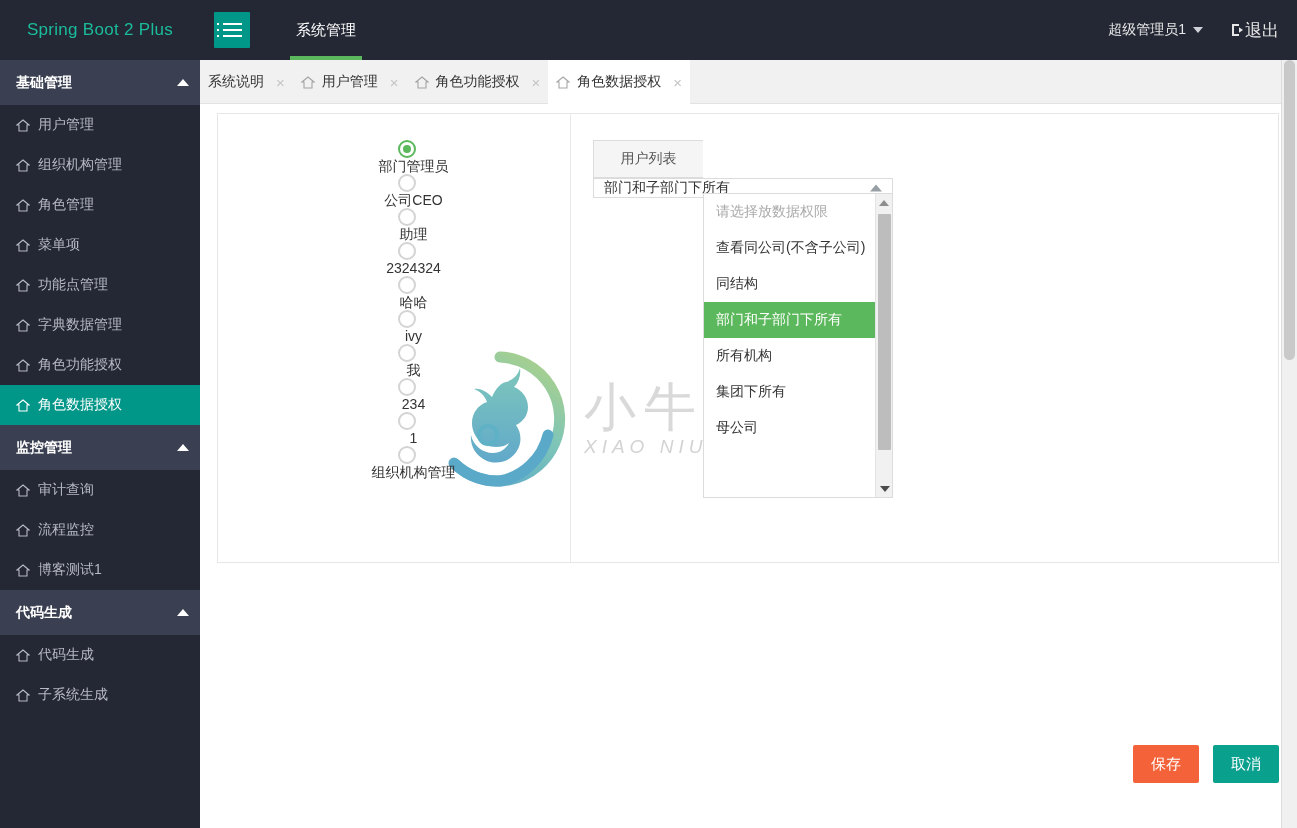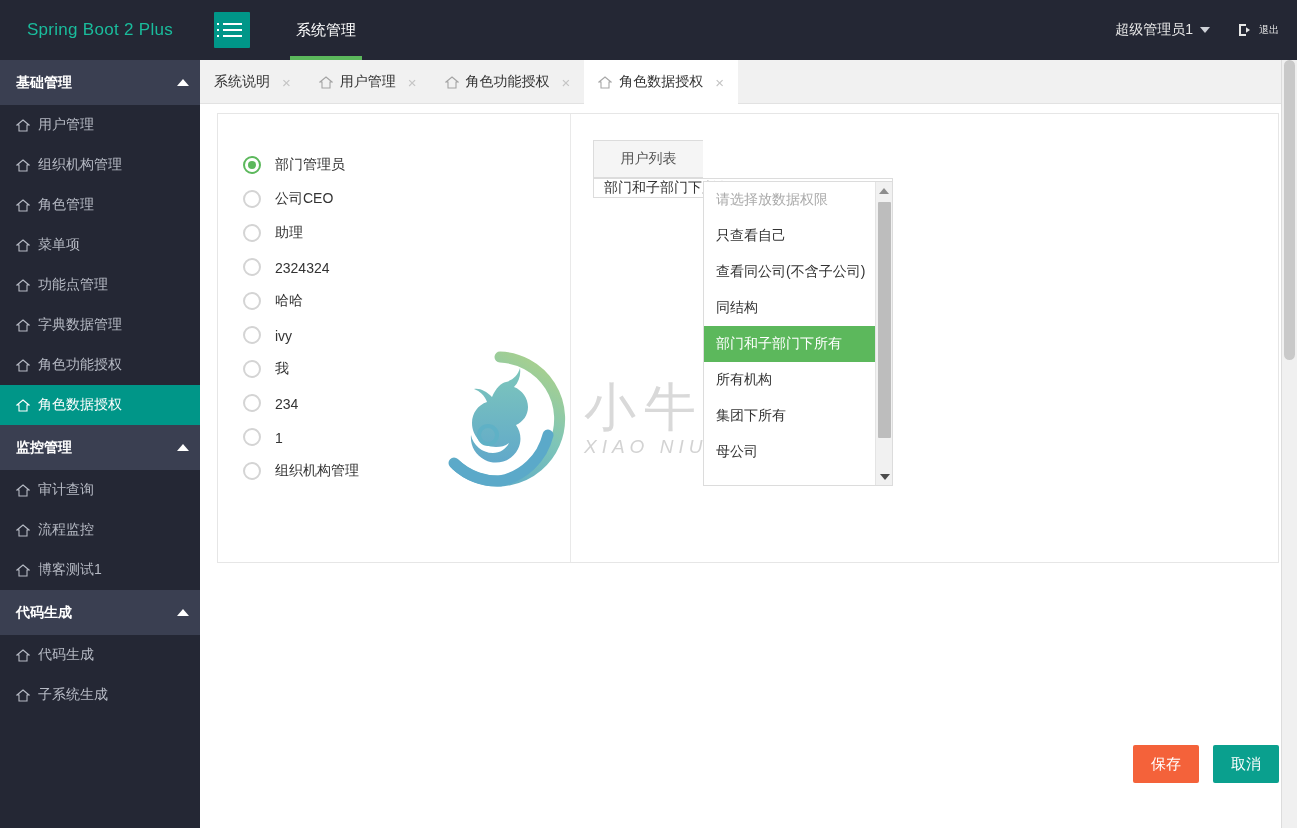--- a/index.html
+++ b/index.html
@@ -31,21 +31,21 @@
   .topnav-item {
     position: relative; display: flex; align-items: center; padding: 0 16px;
     color: #ffffff; font-size: 15px; cursor: pointer;
   }
   .topnav-item.active::after {
     content: ""; position: absolute; left: 10px; right: 10px; bottom: 0; height: 4px; background: #5cb85c;
   }
   .topright { margin-left: auto; display: flex; align-items: center; gap: 10px; padding-right: 18px; }
   .user-menu { display: flex; align-items: center; gap: 7px; color: #e7e7e7; font-size: 14px; cursor: pointer; }
   .caret-down { width: 0; height: 0; border-left: 5px solid transparent; border-right: 5px solid transparent; border-top: 6px solid #cfd2d8; }
-  .logout { display: flex; align-items: flex-end; gap: 7px; color: #e7e7e7; font-size: 10px; cursor: pointer; margin-left: 18px; }
+  .logout { display: flex; align-items: center; color: #e7e7e7; font-size: 17px; cursor: pointer; margin-left: 18px; }
   .logout-icon { width: 14px; height: 14px; position: relative; }
   .logout-icon svg { display:block; }
 
   
   .sidebar {
     position: absolute; left: 0; top: 60px; width: 205px; height: 768px;
     background: #242734; overflow: hidden;
   }
   .menu-group-header {
     height: 45px; background: #3a3f51; display: flex; align-items: center;
@@ -61,40 +61,40 @@
   }
   .menu-item.active { background: #009688; color: #ffffff; }
   .home-icon { width: 14px; height: 13px; flex: none; }
 
   
   .tabbar {
     position: absolute; left: 200px; top: 60px; width: 1097px; height: 44px;
     background: #f1f1f1; border-bottom: 1px solid #e2e2e2; display: flex; align-items: stretch;
   }
   .tab {
-    display: flex; align-items: center; gap: 7px; padding: 0 14px;
+    display: flex; align-items: center; gap: 7px; padding: 0 8px;
     font-size: 14px; color: #333; cursor: pointer; position: relative; height: 44px;
   }
   .tab.active { background: #ffffff; }
   .tab .tab-close { color: #c4c4c4; font-size: 15px; line-height: 1; margin-left: 5px; cursor: pointer; }
   .tab .home-icon { opacity: .75; }
 
   
   .content {
     position: absolute; left: 200px; top: 104px; width: 1097px; height: 724px;
     background: #ffffff; overflow: hidden;
   }
   .panel {
     position: absolute; left: 17px; top: 9px; width: 1062px; height: 450px;
     background: #ffffff; border: 1px solid #e6e6e6; display: flex;
   }
   .panel-left { width: 353px; border-right: 1px solid #e9e9e9; padding: 26px 0 0 25px; position: relative; z-index: 2;}
   .panel-right { flex: 1; padding: 26px 0 0 22px; position: relative; }
 
-  .radio-row { display: flex; align-items: flex-end; height: 34px; cursor: pointer; }
+  .radio-row { display: flex; align-items: center; height: 34px; cursor: pointer; flex-direction: column; }
   .radio {
     width: 18px; height: 18px; border-radius: 50%; border: 2px solid #d4d4d4;
     background: #fff; flex: none; position: relative;
   }
   .radio.checked { border-color: #5cb85c; }
   .radio.checked::after {
     content: ""; position: absolute; left: 50%; top: 50%; transform: translate(-50%,-50%);
     width: 8px; height: 8px; border-radius: 50%; background: #5cb85c;
   }
   .radio-label { margin-left: 14px; font-size: 14px; color: #333; }
@@ -110,21 +110,21 @@
     position: relative; flex: 1; height: 38px; border: 1px solid #dcdcdc;
     background: #fff; display: flex; align-items: center; padding: 0 26px 0 10px;
     font-size: 14px; color: #333; cursor: pointer;
   }
   .select-caret {
     position: absolute; right: 10px; top: 50%; transform: translateY(-50%);
     width: 0; height: 0; border-left: 6px solid transparent; border-right: 6px solid transparent;
     border-bottom: 7px solid #98a0a6;
   }
   .dropdown {
-    position: absolute; left: 110px; top: 41px; width: 190px; height: 305px;
+    position: absolute; left: 110px; top: 53px; width: 190px; height: 305px;
     background: #fff; border: 1px solid #dcdcdc; z-index: 30; overflow: hidden;
   }
   .dropdown-list { position: absolute; left: 0; top: 0; right: 17px; bottom: 0; }
   .dd-option {
     height: 36px; display: flex; align-items: center; padding: 0 12px;
     font-size: 14px; color: #333; cursor: pointer; white-space: nowrap;
   }
   .dd-option.placeholder { color: #aaaaaa; }
   .dd-option.selected { background: #5cb85c; color: #ffffff; }
 
@@ -395,21 +395,20 @@
         <div class="input-group">
           <div class="group-addon">用户列表</div>
           <div class="select-box">
             <span>部门和子部门下所有</span>
             <span class="select-caret"></span>
           </div>
 
           <div class="dropdown">
             <div class="dropdown-list" id="ddlist">
                 <div class="dd-option placeholder">请选择放数据权限</div>
-                <div class="dd-option">只查看自己</div>
                 <div class="dd-option">查看同公司(不含子公司)</div>
                 <div class="dd-option">同结构</div>
                 <div class="dd-option selected">部门和子部门下所有</div>
                 <div class="dd-option">所有机构</div>
                 <div class="dd-option">集团下所有</div>
                 <div class="dd-option">母公司</div>
               </div>
             <div class="dd-scrollbar">
               <div class="dd-sb-btn">
                   <span class="tri-up"></span>

